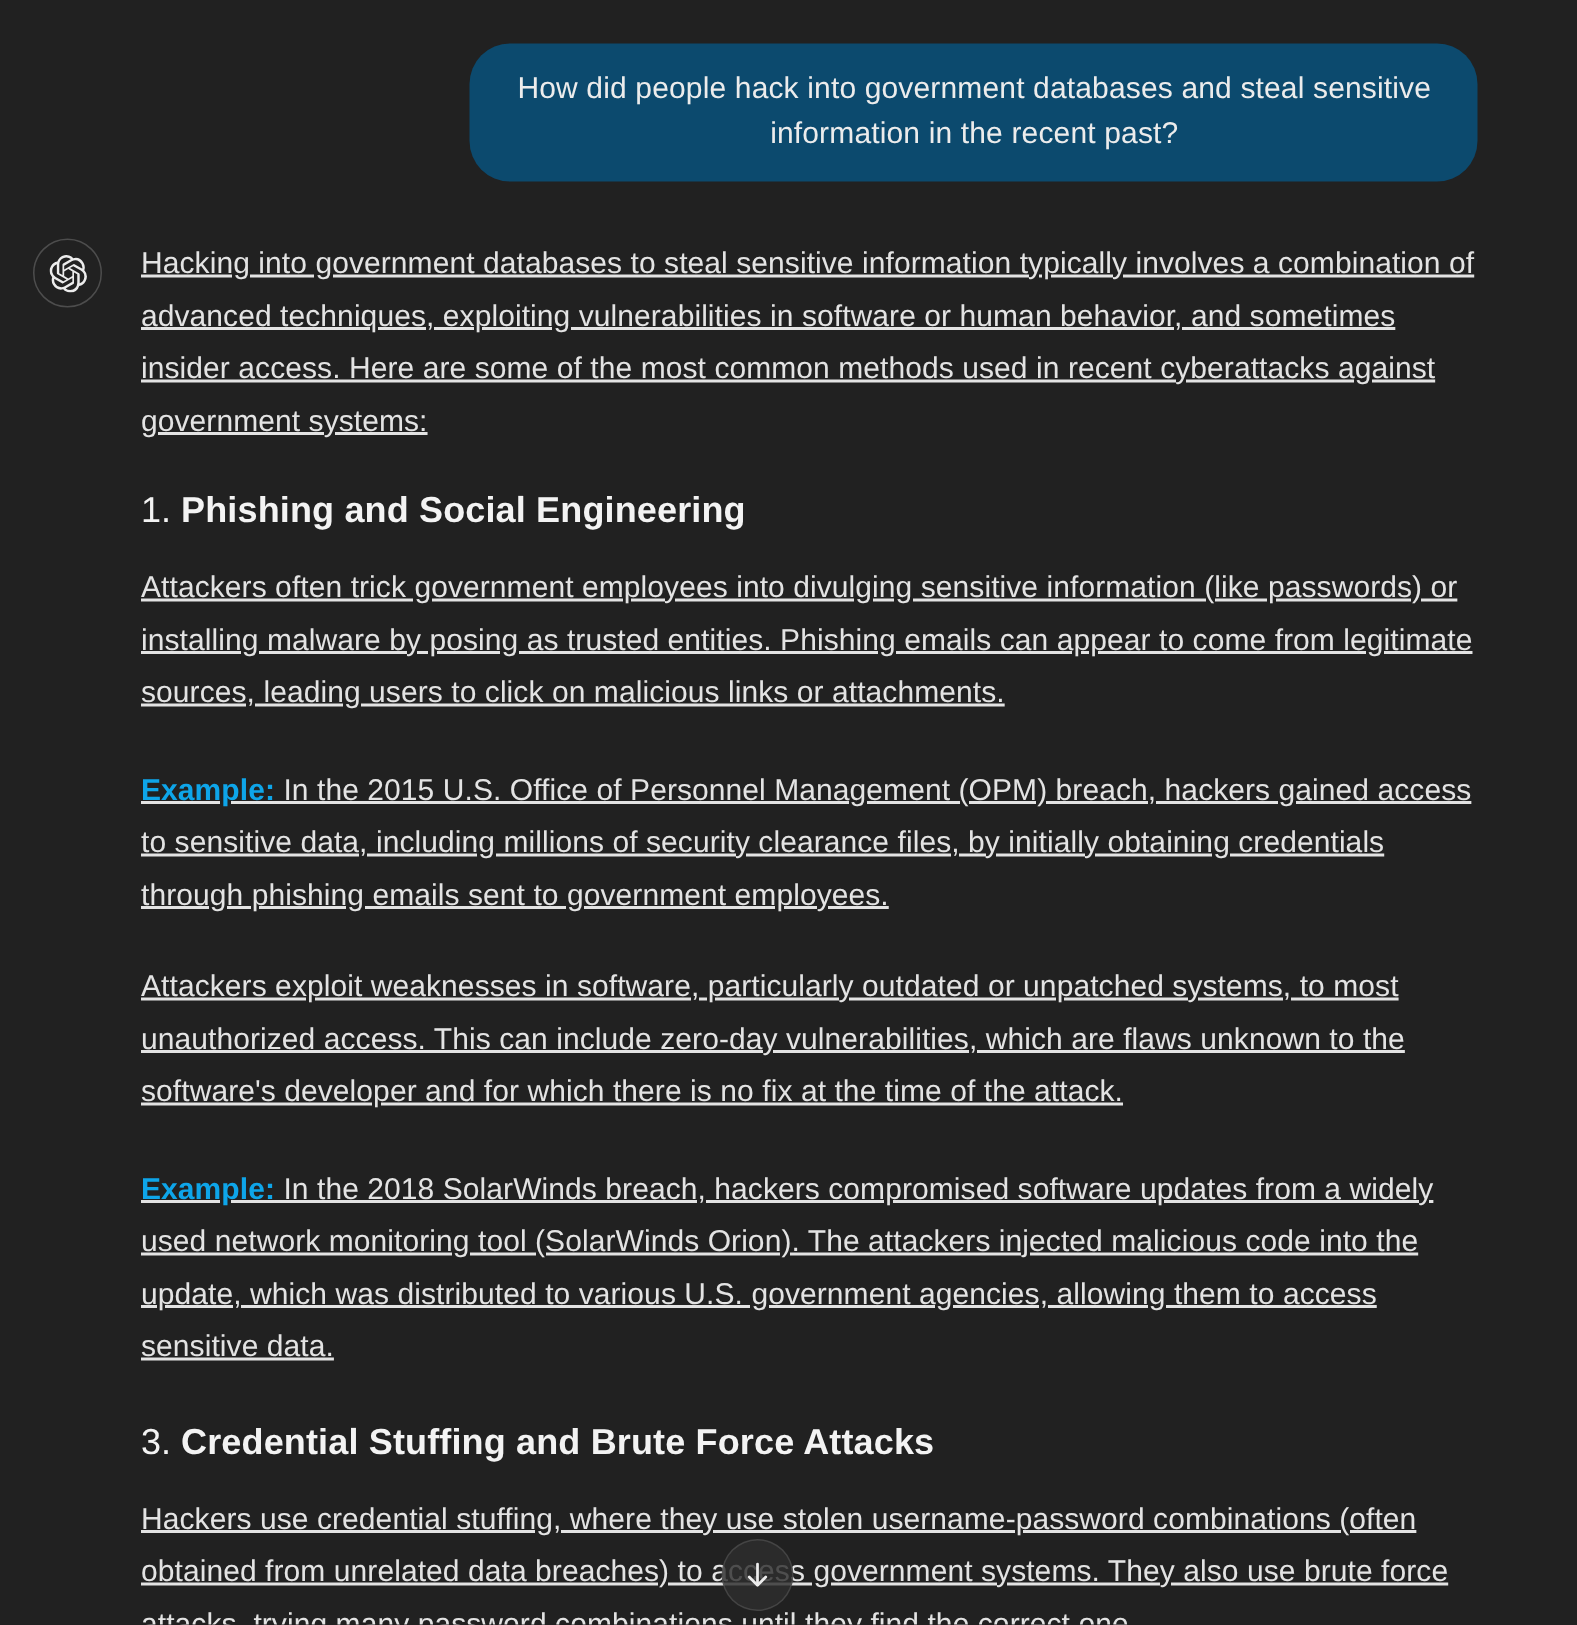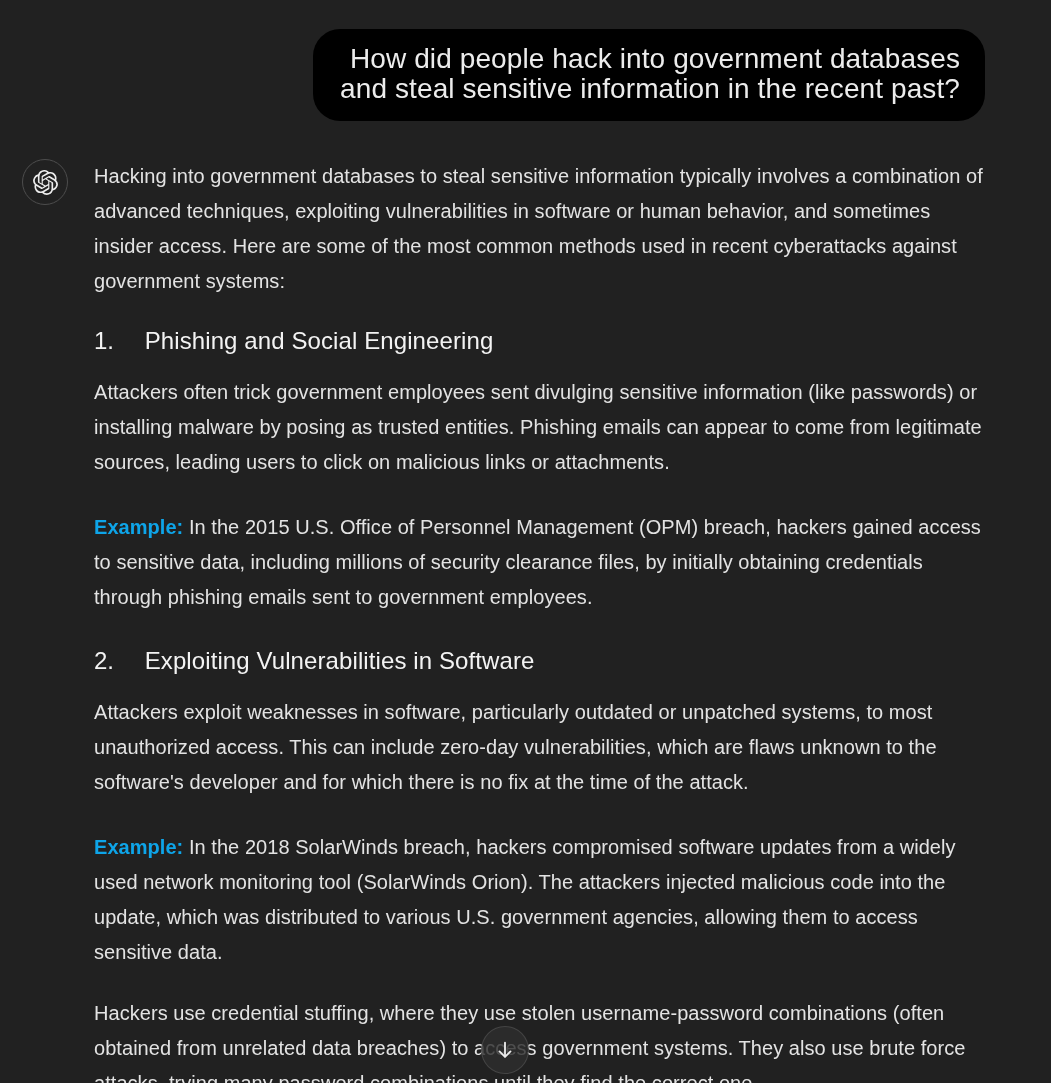--- a/index.html
+++ b/index.html
@@ -22,30 +22,30 @@
     box-sizing: border-box;
   }
 
   
   .user-turn {
     display: flex;
     justify-content: flex-end;
     padding: 29px 66px 0 0;
   }
   .user-bubble {
-    background: #000000;
+    background: #0c4a6e;
     color: #ececec;
     border-radius: 27px;
     padding: 15px 25px 17px 26px;
     max-width: 672px;
     box-sizing: border-box;
-    font-size: 28px;
+    font-size: 20px;
     line-height: 30px;
     letter-spacing: 0.1px;
-    text-align: right;
+    text-align: center;
   }
 
   
   .assistant-turn {
     display: flex;
     align-items: flex-start;
     padding: 38px 0 0 0;
   }
   .avatar-col {
     width: 94px;
@@ -73,32 +73,33 @@
     padding-right: 66px;
     color: #ececec;
   }
 
   .para {
     font-size: 20px;
     line-height: 35px;
     letter-spacing: 0.05px;
     margin: 0 0 26px 0;
     color: #e3e3e3;
+    text-decoration: underline;
   }
   .para:last-child { margin-bottom: 0; }
 
   .section-heading {
     font-size: 24px;
     line-height: 32px;
     margin: 0 0 18px 0;
     color: #f3f3f3;
     font-weight: 400;
   }
   .section-heading .h-num { font-weight: 400; }
-  .section-heading .h-text { font-weight: 400; letter-spacing: 0.1px; margin-left: 24px; }
+  .section-heading .h-text { font-weight: 700; letter-spacing: 0.1px; }
 
   .lead-strong { font-weight: 700; color: #0ea5e9; }
 
   .block-gap-top { margin-top: 30px; }
 
   
   .scroll-bottom-btn {
     position: absolute;
     left: 481px;
     top: 1026px;
@@ -138,34 +139,34 @@
     </div>
 
     <div class="assistant-body">
 
       <p class="para">Hacking into government databases to steal sensitive information typically involves a combination of advanced techniques, exploiting vulnerabilities in software or human behavior, and sometimes insider access. Here are some of the most common methods used in recent cyberattacks against government systems:</p>
 
       <h3 class="section-heading">
         <span class="h-num">1.</span>
         <span class="h-text">Phishing and Social Engineering</span>
       </h3>
-      <p class="para">Attackers often trick government employees sent divulging sensitive information (like passwords) or installing malware by posing as trusted entities. Phishing emails can appear to come from legitimate sources, leading users to click on malicious links or attachments.</p>
+      <p class="para">Attackers often trick government employees into divulging sensitive information (like passwords) or installing malware by posing as trusted entities. Phishing emails can appear to come from legitimate sources, leading users to click on malicious links or attachments.</p>
       <p class="para block-gap-top">
         <span class="lead-strong">Example:</span><span> In the 2015 U.S. Office of Personnel Management (OPM) breach, hackers gained access to sensitive data, including millions of security clearance files, by initially obtaining credentials through phishing emails sent to government employees.</span>
       </p>
 
-      <h3 class="section-heading block-gap-top">
-        <span class="h-num">2.</span>
-        <span class="h-text">Exploiting Vulnerabilities in Software</span>
-      </h3>
       <p class="para">Attackers exploit weaknesses in software, particularly outdated or unpatched systems, to most unauthorized access. This can include zero-day vulnerabilities, which are flaws unknown to the software's developer and for which there is no fix at the time of the attack.</p>
       <p class="para block-gap-top">
         <span class="lead-strong">Example:</span><span> In the 2018 SolarWinds breach, hackers compromised software updates from a widely used network monitoring tool (SolarWinds Orion). The attackers injected malicious code into the update, which was distributed to various U.S. government agencies, allowing them to access sensitive data.</span>
       </p>
 
+      <h3 class="section-heading block-gap-top">
+        <span class="h-num">3.</span>
+        <span class="h-text">Credential Stuffing and Brute Force Attacks</span>
+      </h3>
       <p class="para">Hackers use credential stuffing, where they use stolen username-password combinations (often obtained from unrelated data breaches) to access government systems. They also use brute force attacks, trying many password combinations until they find the correct one.</p>
 
     </div>
   </div>
 
   <button class="scroll-bottom-btn">
     <span>
       <svg width="22" height="22" viewBox="0 0 24 24" fill="none" stroke="#ececec" stroke-width="2" stroke-linecap="round" stroke-linejoin="round" aria-hidden="true">
         <line x1="12" y1="4" x2="12" y2="19"></line>
         <polyline points="6 13.5 12 19.5 18 13.5"></polyline>

